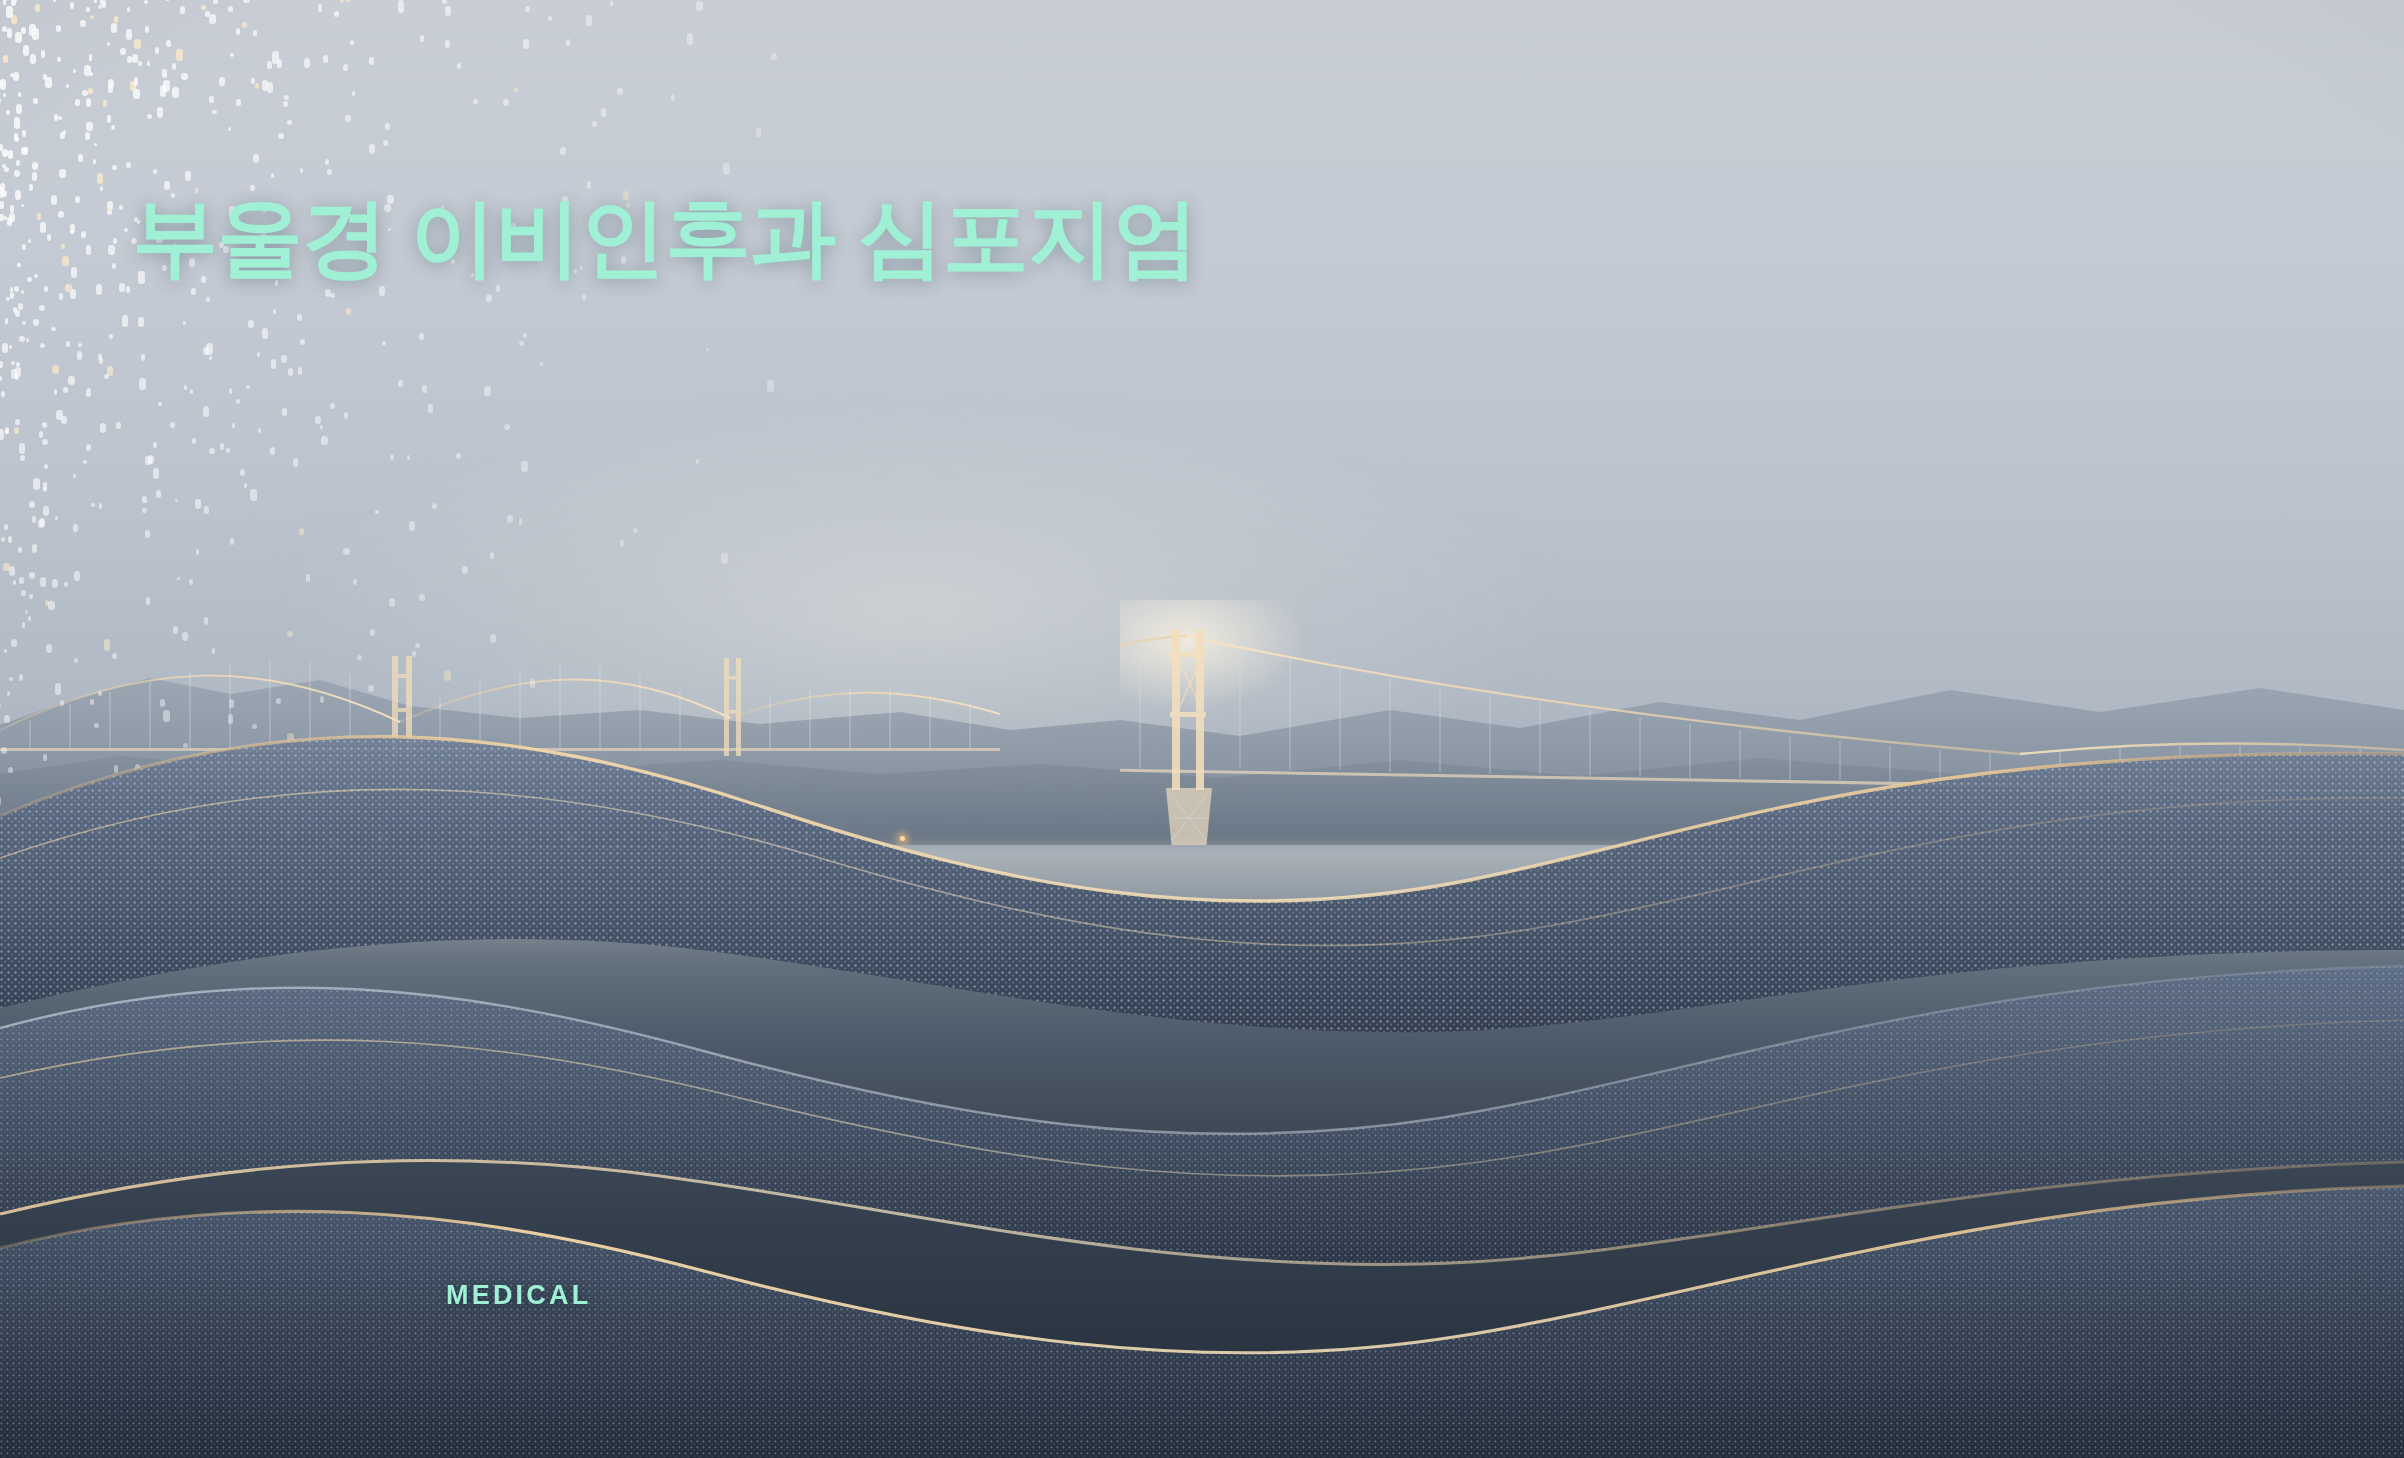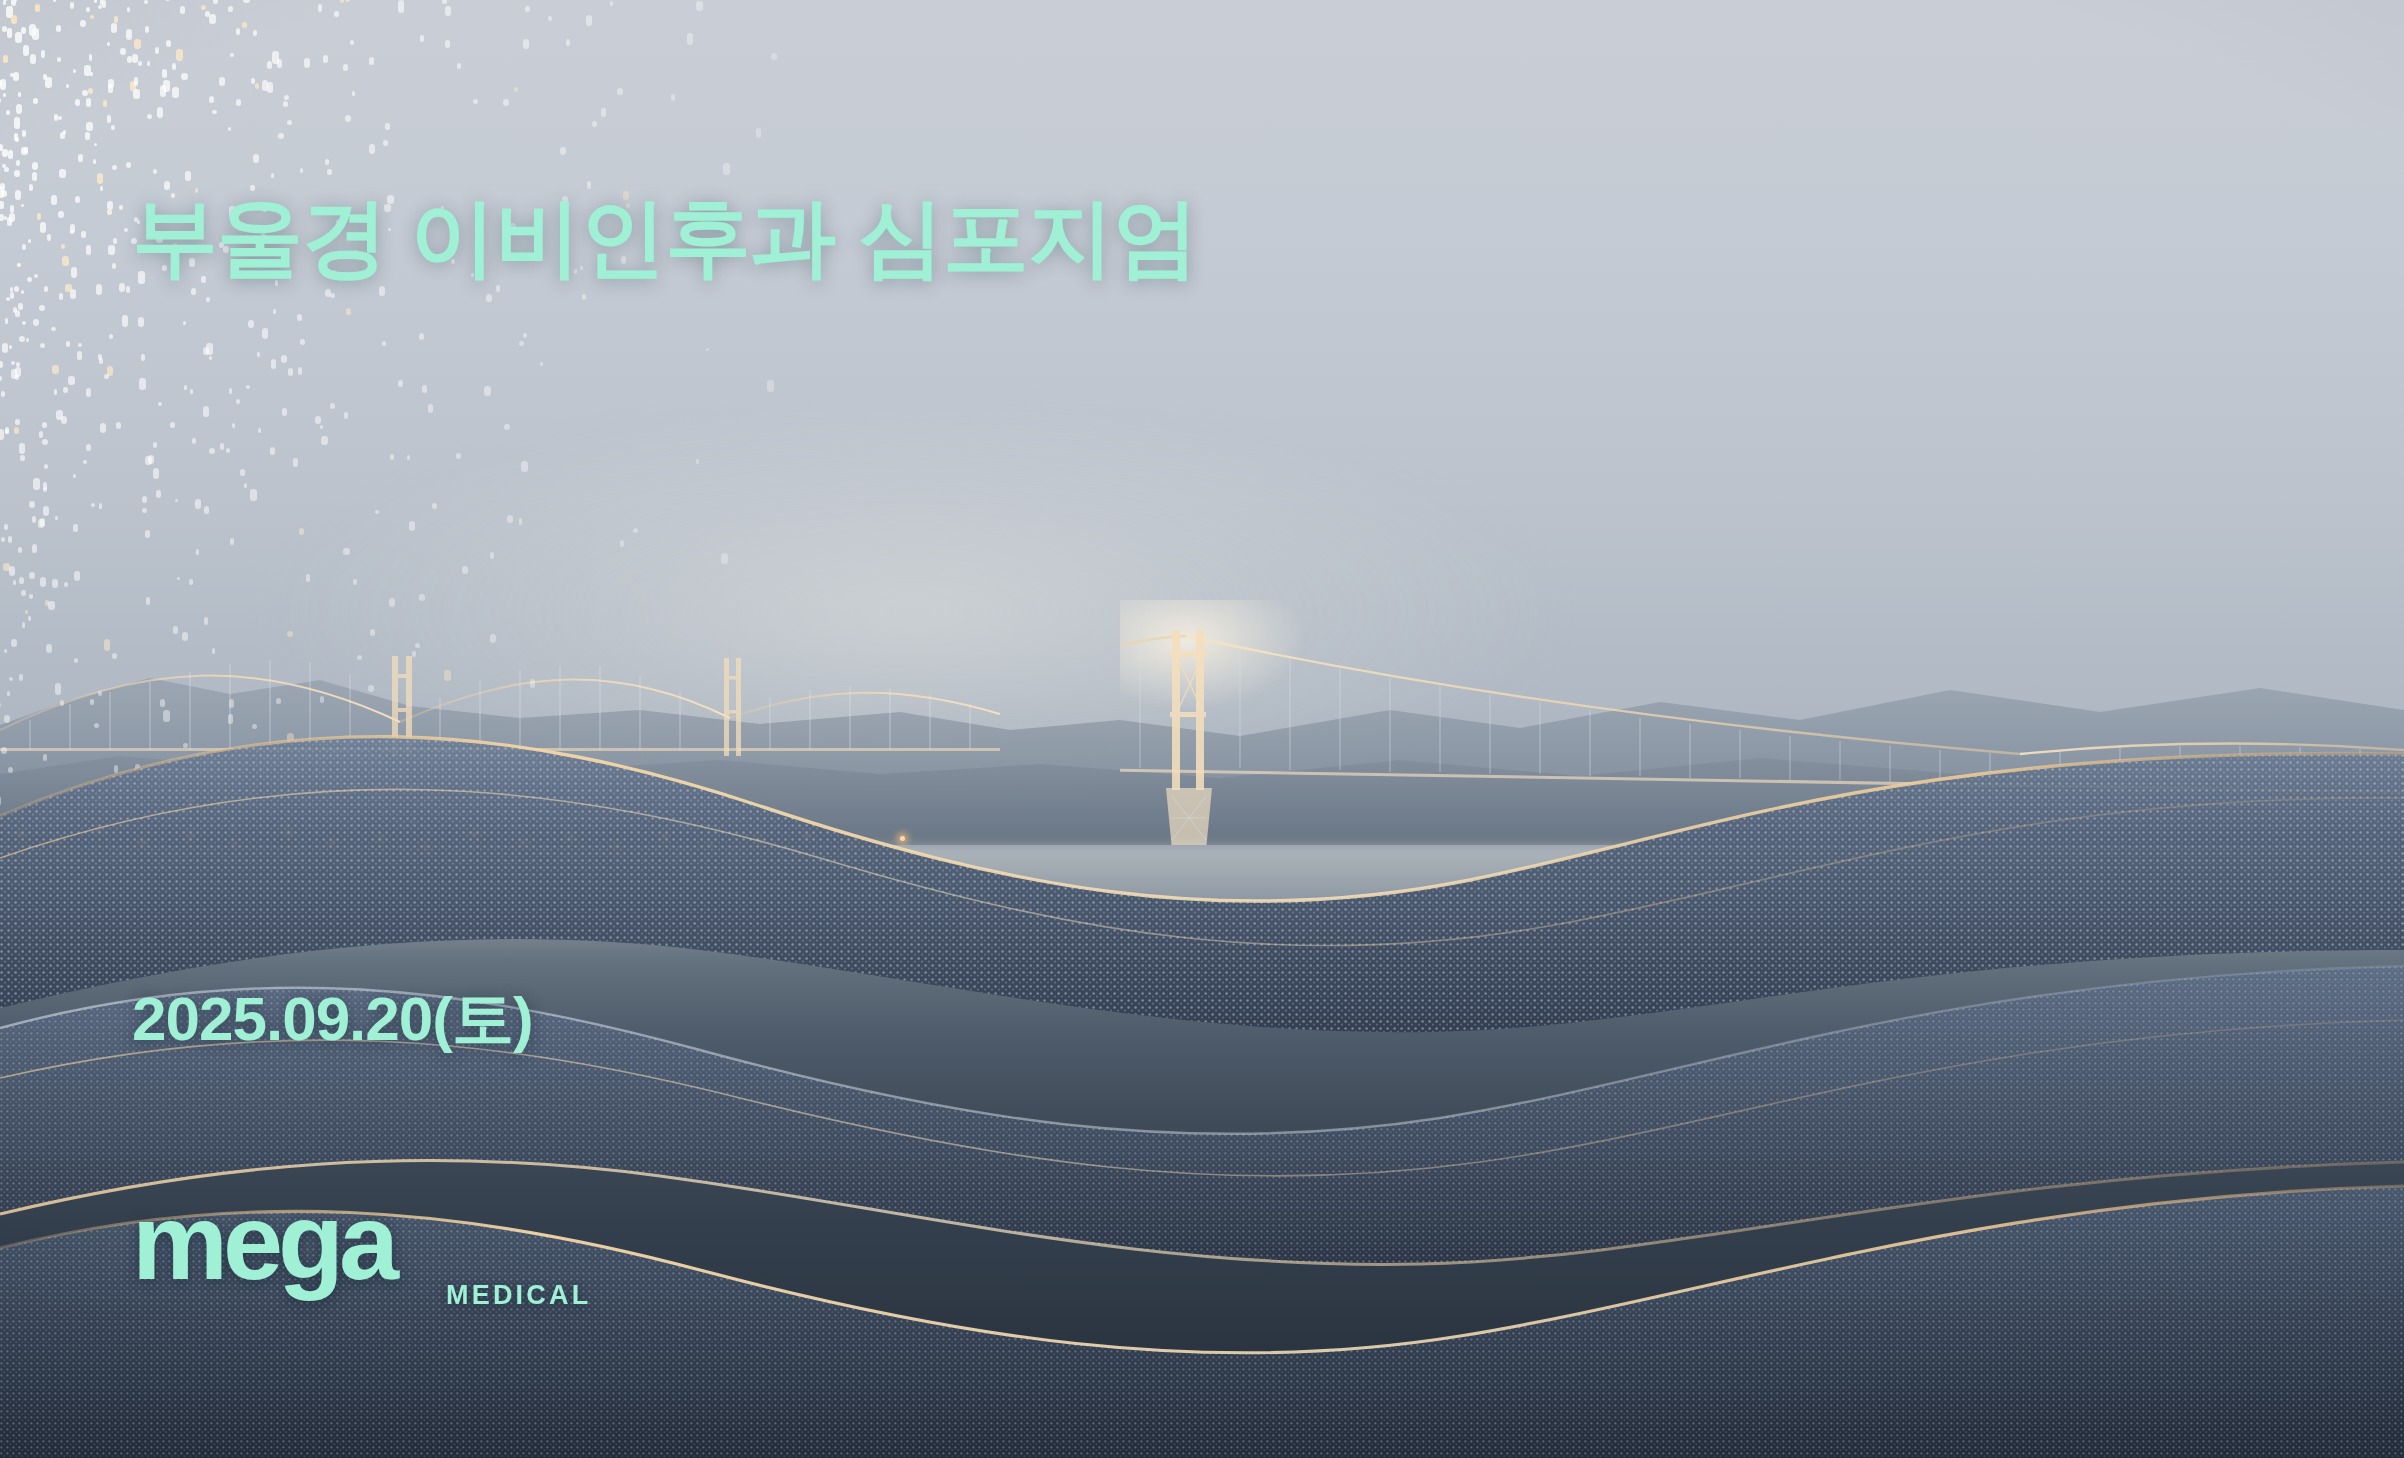--- a/index.html
+++ b/index.html
@@ -927,22 +927,20 @@
   </div>
 
   <div class="vignette"></div>
 
   <div class="content">
 
     <h1 class="title">부울경 이비인후과 심포지엄</h1>
 
 
 
-    <p class="date">2025.09.20(토)</p>
 
     <div class="logo">
-      <span class="logoWord">mega</span>
       <span class="logoSub">MEDICAL</span>
     </div>
 
   </div>
 
 </div>
 
 </body></html>

